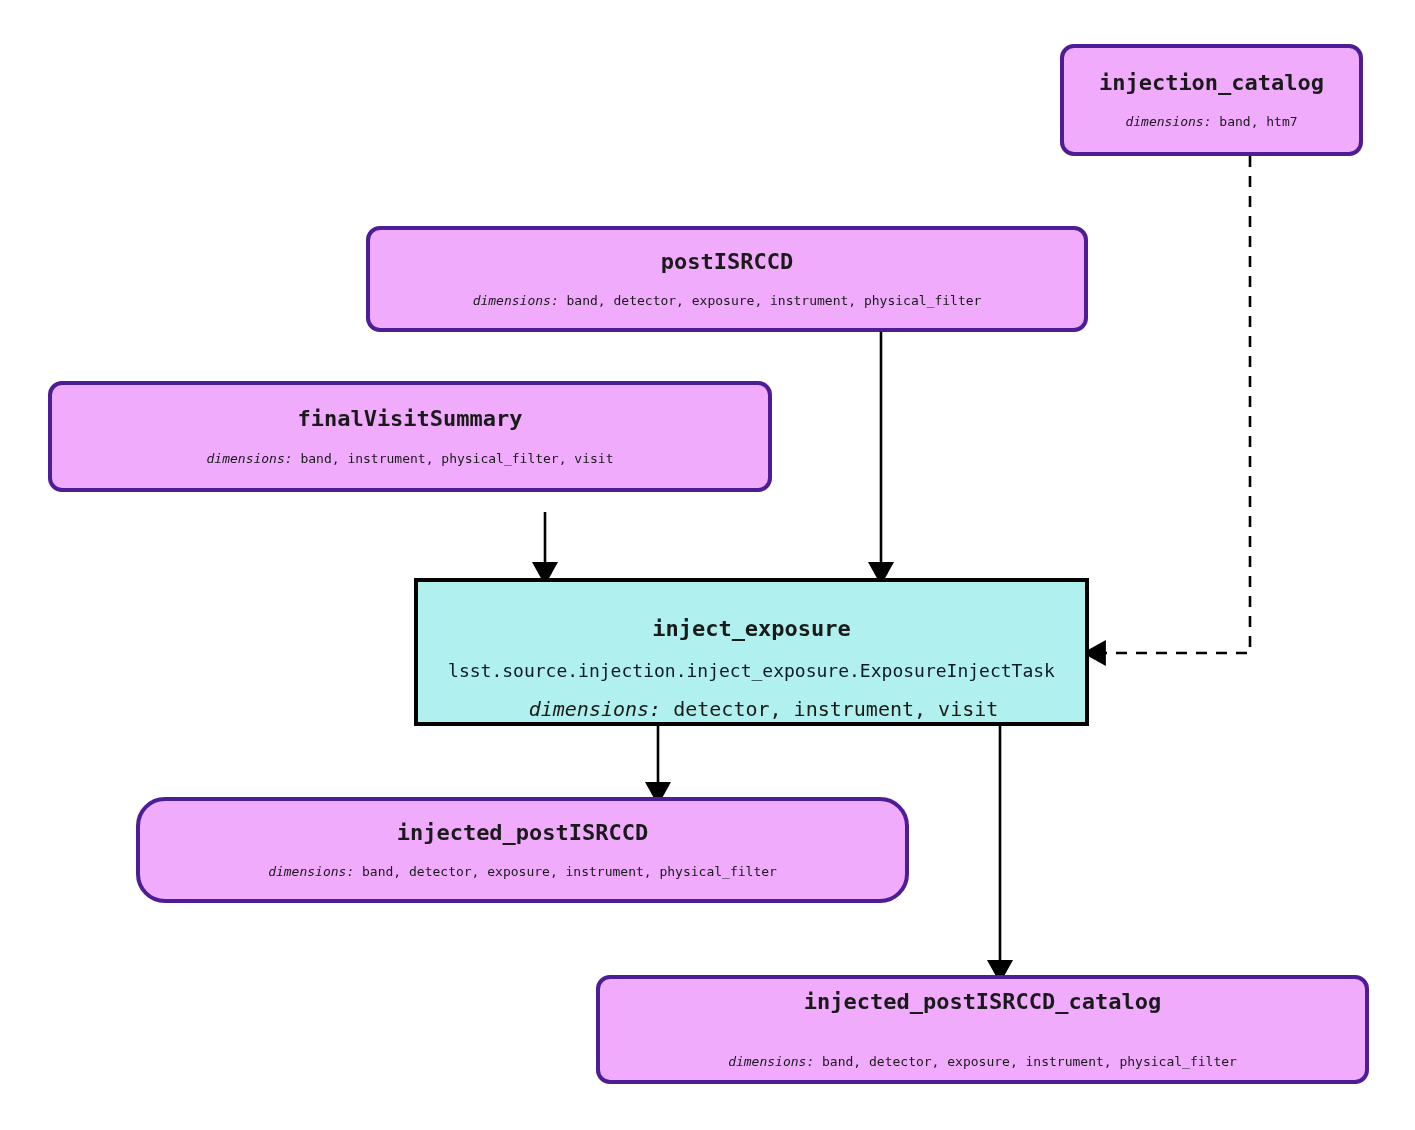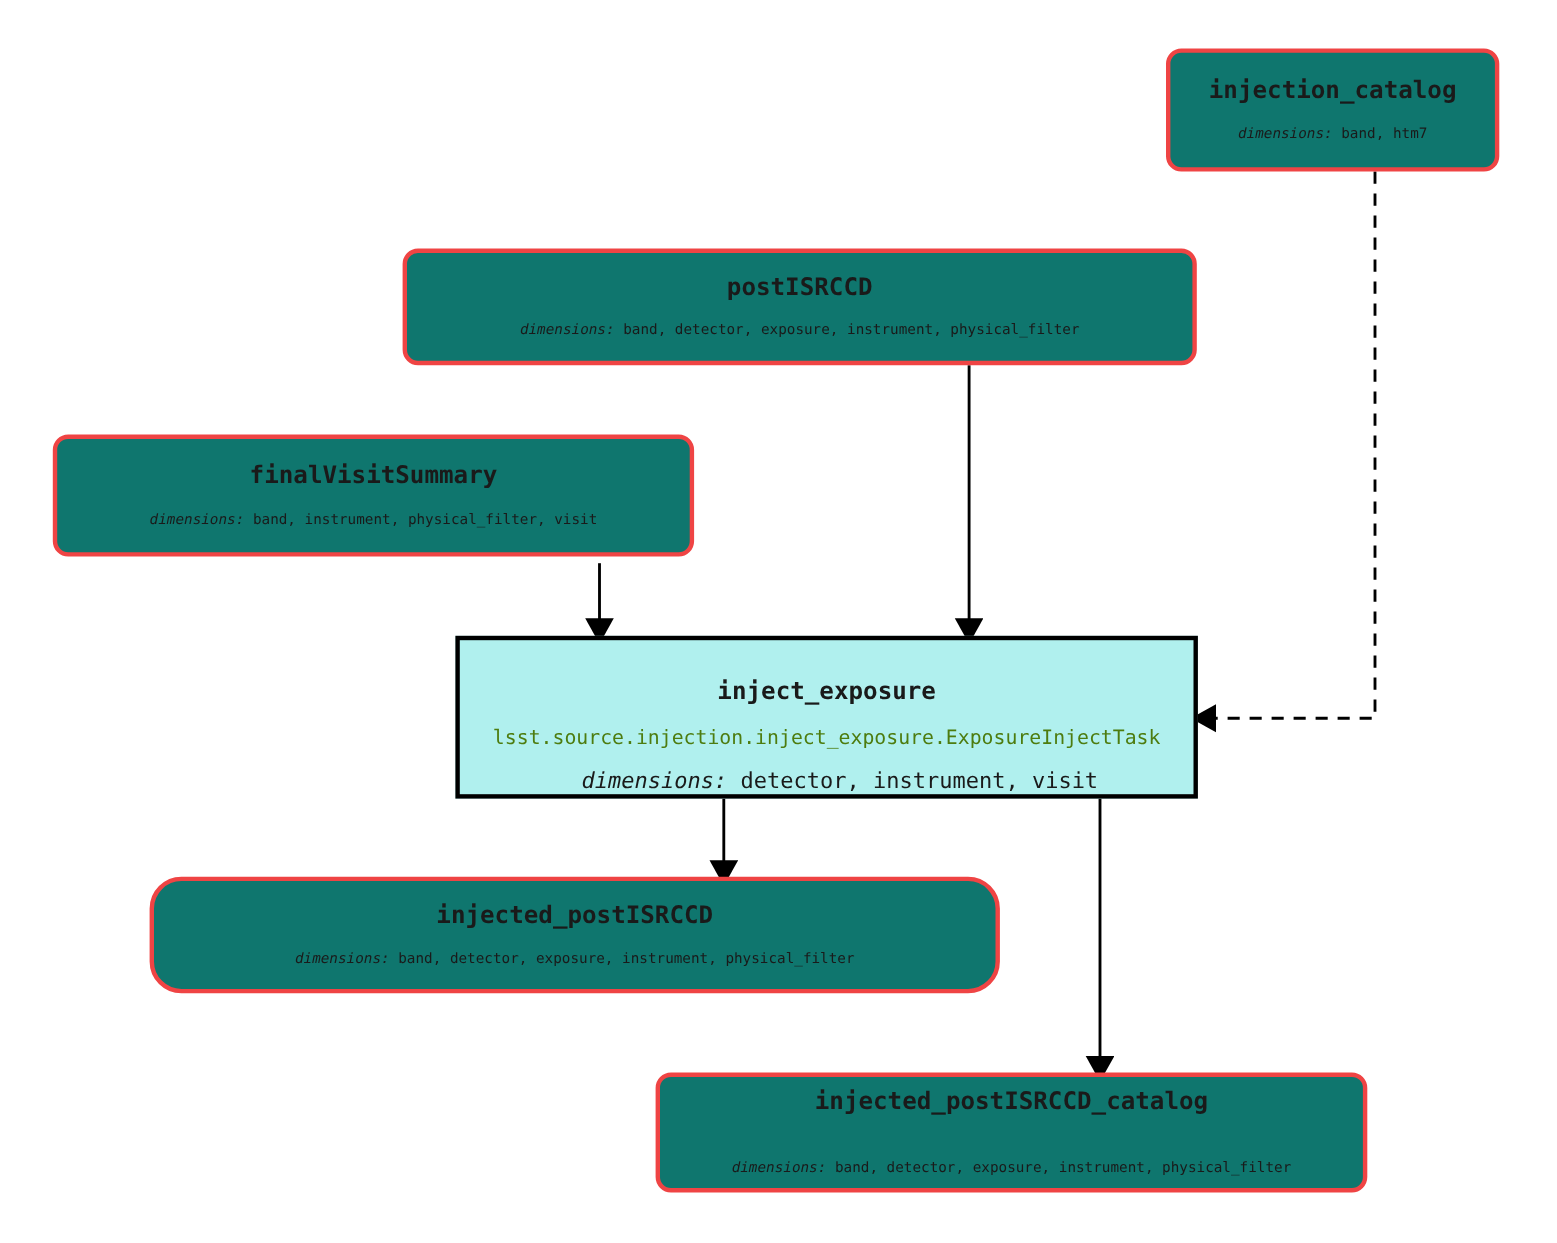--- a/index.html
+++ b/index.html
@@ -29,39 +29,39 @@
   }
   .node {
     position: absolute;
     box-sizing: border-box;
     display: flex;
     flex-direction: column;
     align-items: center;
     justify-content: center;
   }
   .node.dataset {
-    background: #0f766e;
-    border: 4px solid #ef4444;
+    background: #f0abfc;
+    border: 4px solid #4c1d95;
     border-radius: 14px;
   }
   .node.task {
     background: #b0f0ee;
     border: 4px solid #000000;
     border-radius: 0;
   }
   .node-title {
     font-weight: bold;
     font-size: 22px;
     color: #1a1a1a;
     line-height: 1.25;
     white-space: nowrap;
   }
   .node-class {
     font-size: 18px;
-    color: #4d7c0f;
+    color: #0f172a;
     line-height: 1.3;
     white-space: nowrap;
     margin-top: 16px;
   }
   .node-dims {
     font-size: 13px;
     color: #1a1a1a;
     line-height: 1.3;
     white-space: nowrap;
     margin-top: 18px;
@@ -74,24 +74,24 @@
   .dim-label {
     font-style: italic;
   }
   .dim-values {
     font-style: normal;
   }
 
   
   #node-injection_catalog       { left: 1060px; top: 44px;  width: 303px;  height: 112px; }
   #node-postISRCCD              { left: 366px;  top: 226px; width: 722px;  height: 106px; }
-  #node-finalVisitSummary       { left: 48px;   top: 395px; width: 583px;  height: 111px; }
+  #node-finalVisitSummary       { left: 48px;   top: 381px; width: 724px;  height: 111px; }
   #node-inject_exposure         { left: 414px;  top: 578px; width: 675px;  height: 148px; justify-content: flex-end; }
   #node-injected_postISRCCD     { left: 136px;  top: 797px; width: 773px;  height: 106px; border-radius: 29px; }
-  #node-injected_postISRCCD_catalog { left: 596px; top: 975px; width: 647px; height: 109px; gap: 20px; }
+  #node-injected_postISRCCD_catalog { left: 596px; top: 975px; width: 773px; height: 109px; gap: 20px; }
 </style>
 </head>
 <body>
 
 <div id="canvas">
 
   <svg id="edge-layer" viewBox="0 0 1415 1130" width="1415" height="1130" xmlns="http://www.w3.org/2000/svg">
     <defs>
       <marker id="arrow-down" markerWidth="14" markerHeight="14" refX="1.5" refY="5" orient="auto" markerUnits="strokeWidth">
         <path d="M0,0 L0,10 L9,5 z" fill="#000000"></path>

